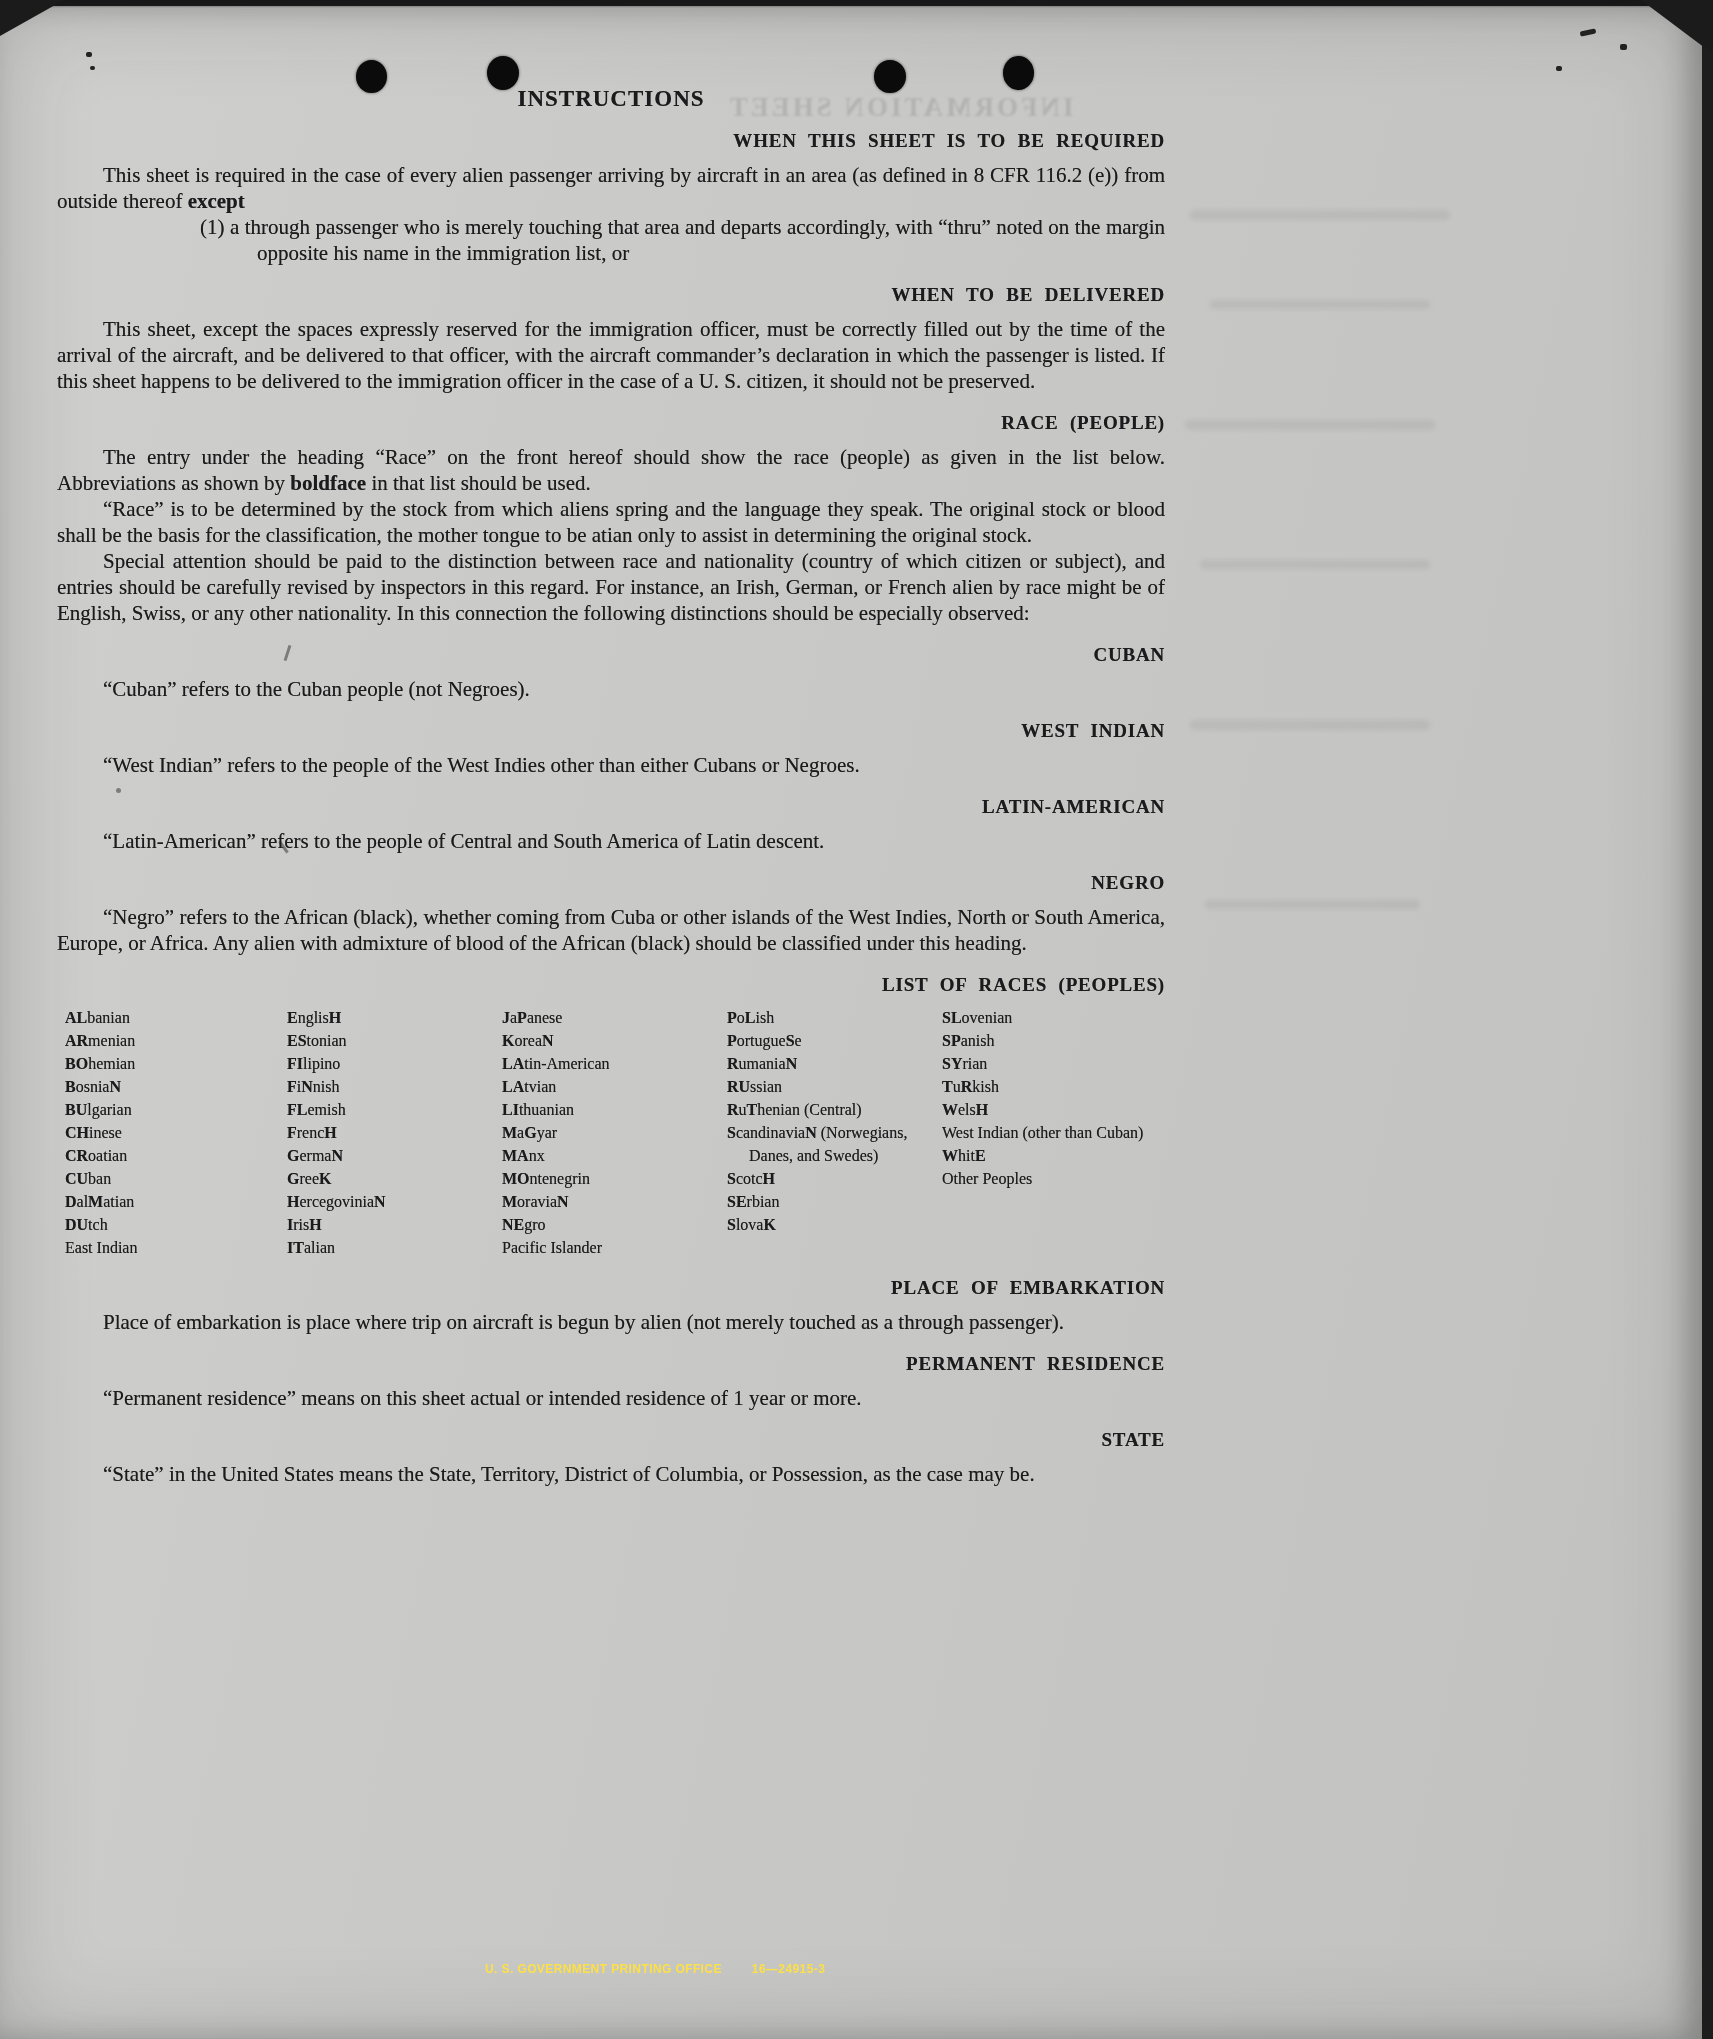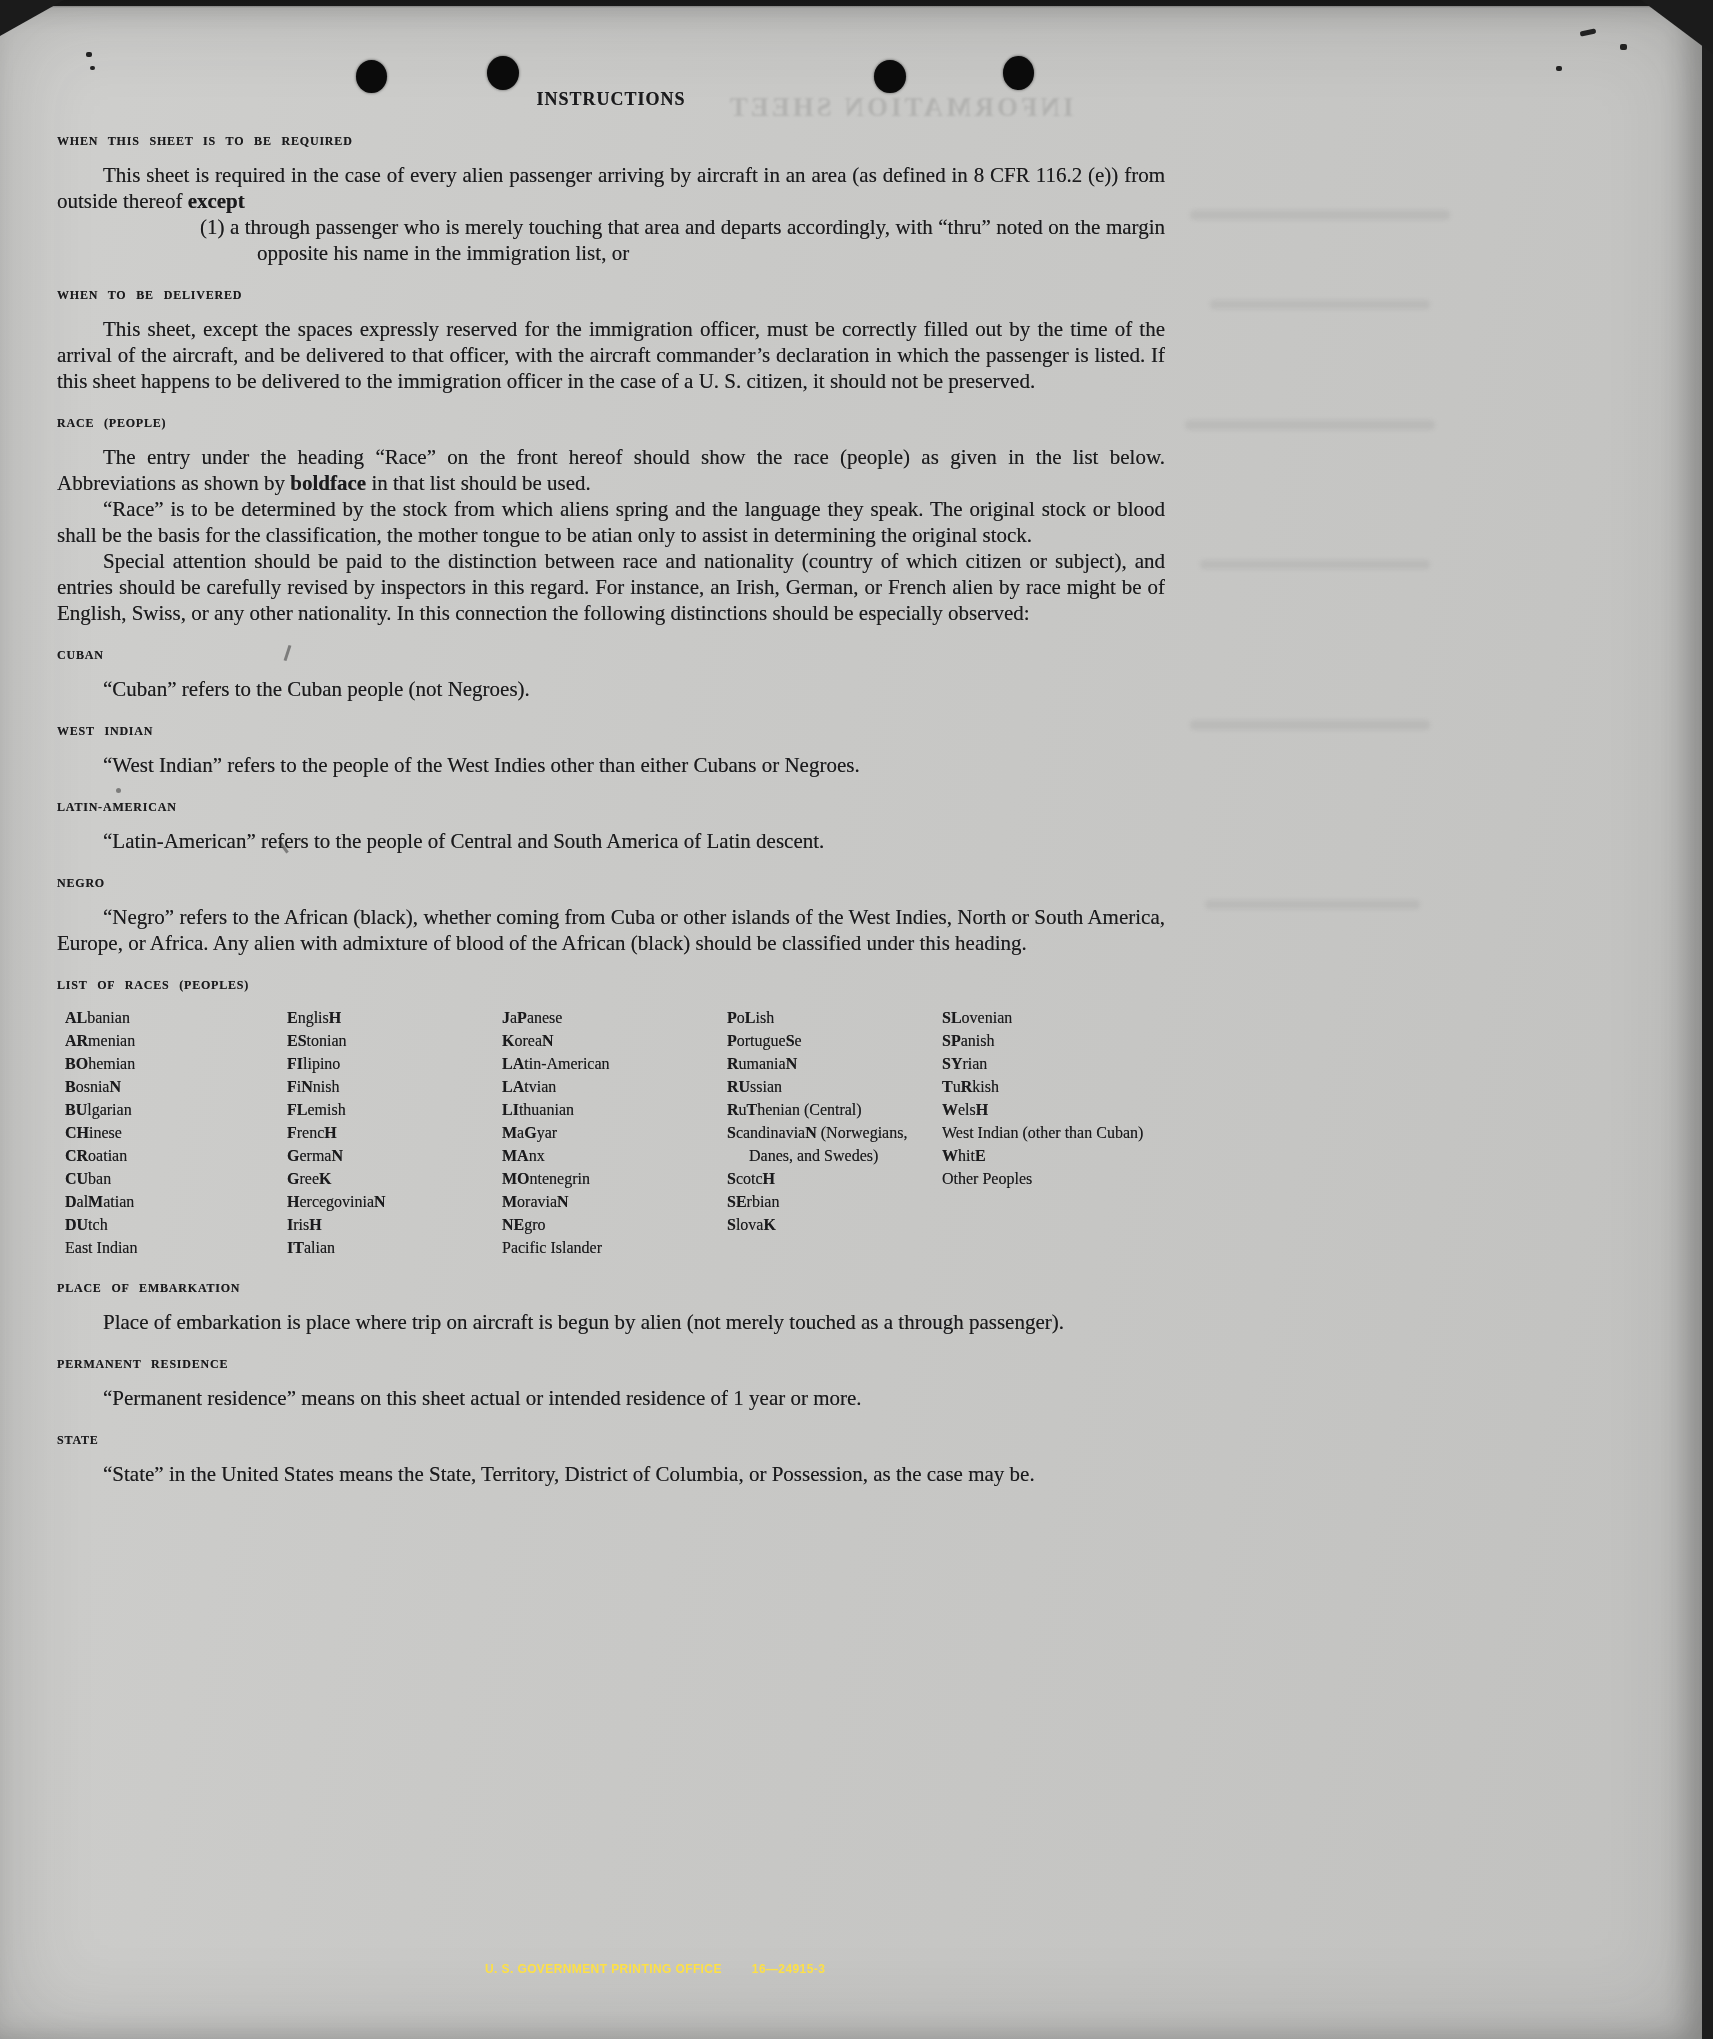--- a/index.html
+++ b/index.html
@@ -40,24 +40,24 @@
   .smudge{position:absolute;background:rgba(110,110,108,.12);border-radius:6px;filter:blur(2px);}
 
   .content{
     position:absolute;left:57px;top:86px;width:1108px;
     color:#1b1b1d;
     font-size:21px;line-height:26px;
     text-align:justify;
     text-shadow:0 0 .5px rgba(25,25,25,.55);
   }
   .doc-title{
-    text-align:center;font-weight:bold;font-size:18px;letter-spacing:1px;line-height:26px;
+    text-align:center;font-weight:bold;font-size:23px;letter-spacing:1px;line-height:26px;
   }
   .sec-heading{
-    text-align:left;font-weight:bold;font-size:12px;line-height:24px;
+    text-align:right;font-weight:bold;font-size:19px;line-height:24px;
     letter-spacing:.8px;word-spacing:6px;
     margin:17px 0 9px 0;
   }
   p.body-p{margin:0;text-indent:46px;}
   p.num-item{margin:0;padding-left:200px;text-indent:-57px;}
   b{font-weight:bold;}
 
   .races{
     display:grid;
     grid-template-columns:222px 215px 225px 215px 1fr;

